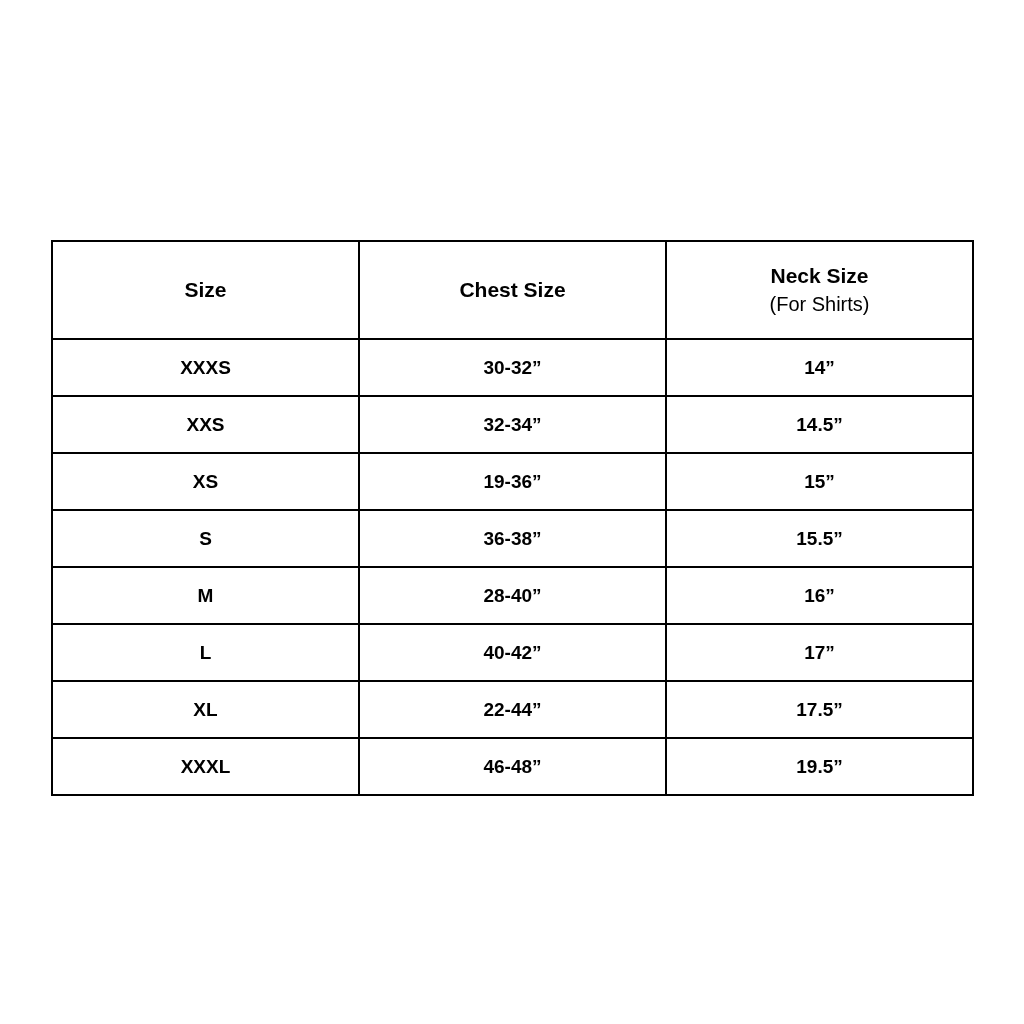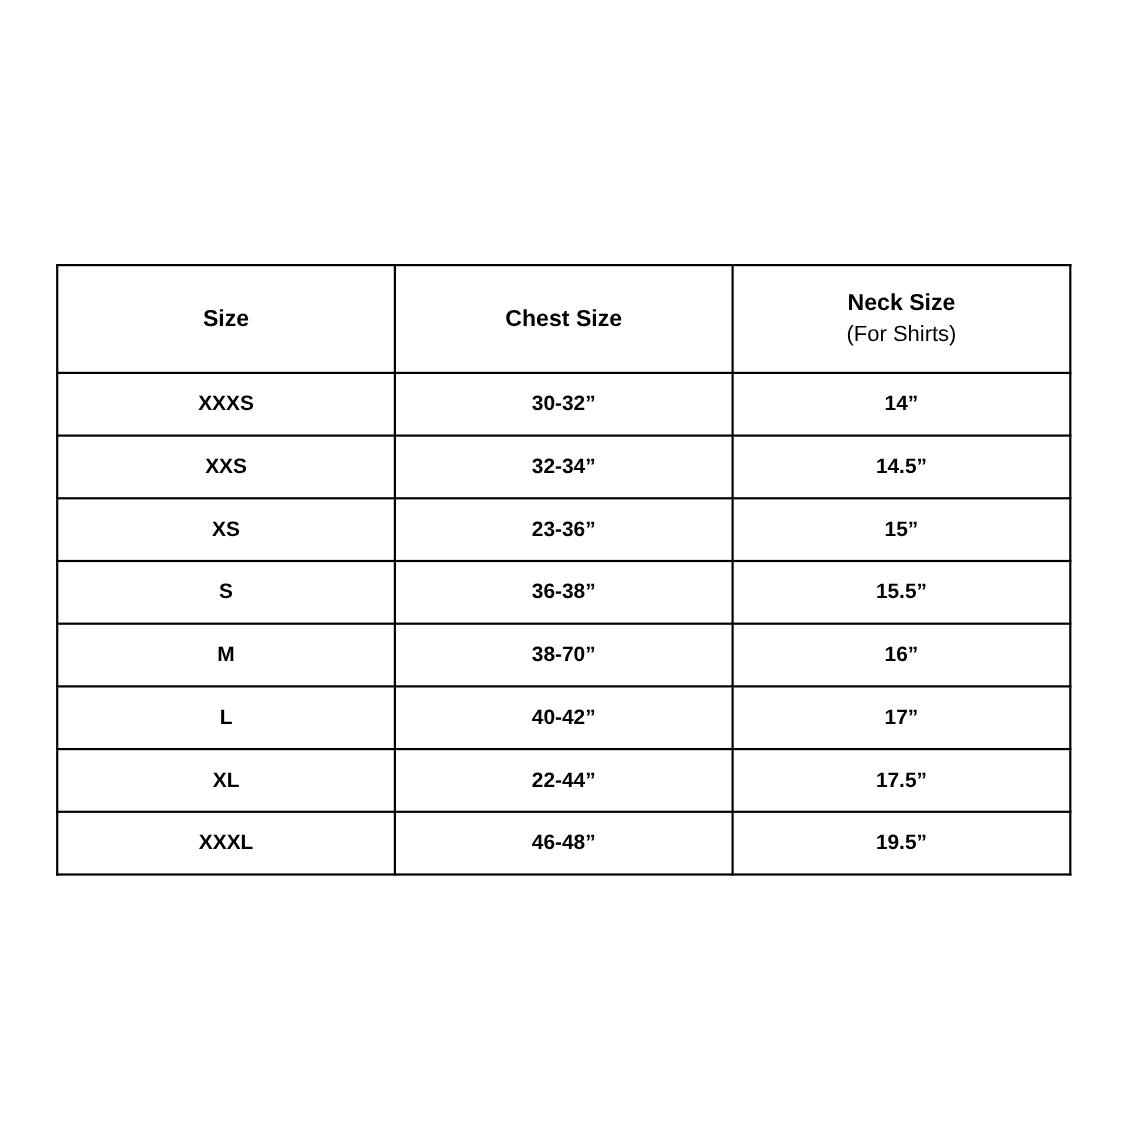--- a/index.html
+++ b/index.html
@@ -101,31 +101,31 @@
           <td>30-32”</td>
           <td>14”</td>
         </tr>
         <tr>
           <td>XXS</td>
           <td>32-34”</td>
           <td>14.5”</td>
         </tr>
         <tr>
           <td>XS</td>
-          <td>23-36”</td>
+          <td>19-36”</td>
           <td>15”</td>
         </tr>
         <tr>
           <td>S</td>
           <td>36-38”</td>
           <td>15.5”</td>
         </tr>
         <tr>
           <td>M</td>
-          <td>38-70”</td>
+          <td>28-40”</td>
           <td>16”</td>
         </tr>
         <tr>
           <td>L</td>
           <td>40-42”</td>
           <td>17”</td>
         </tr>
         <tr>
           <td>XL</td>
           <td>22-44”</td>

